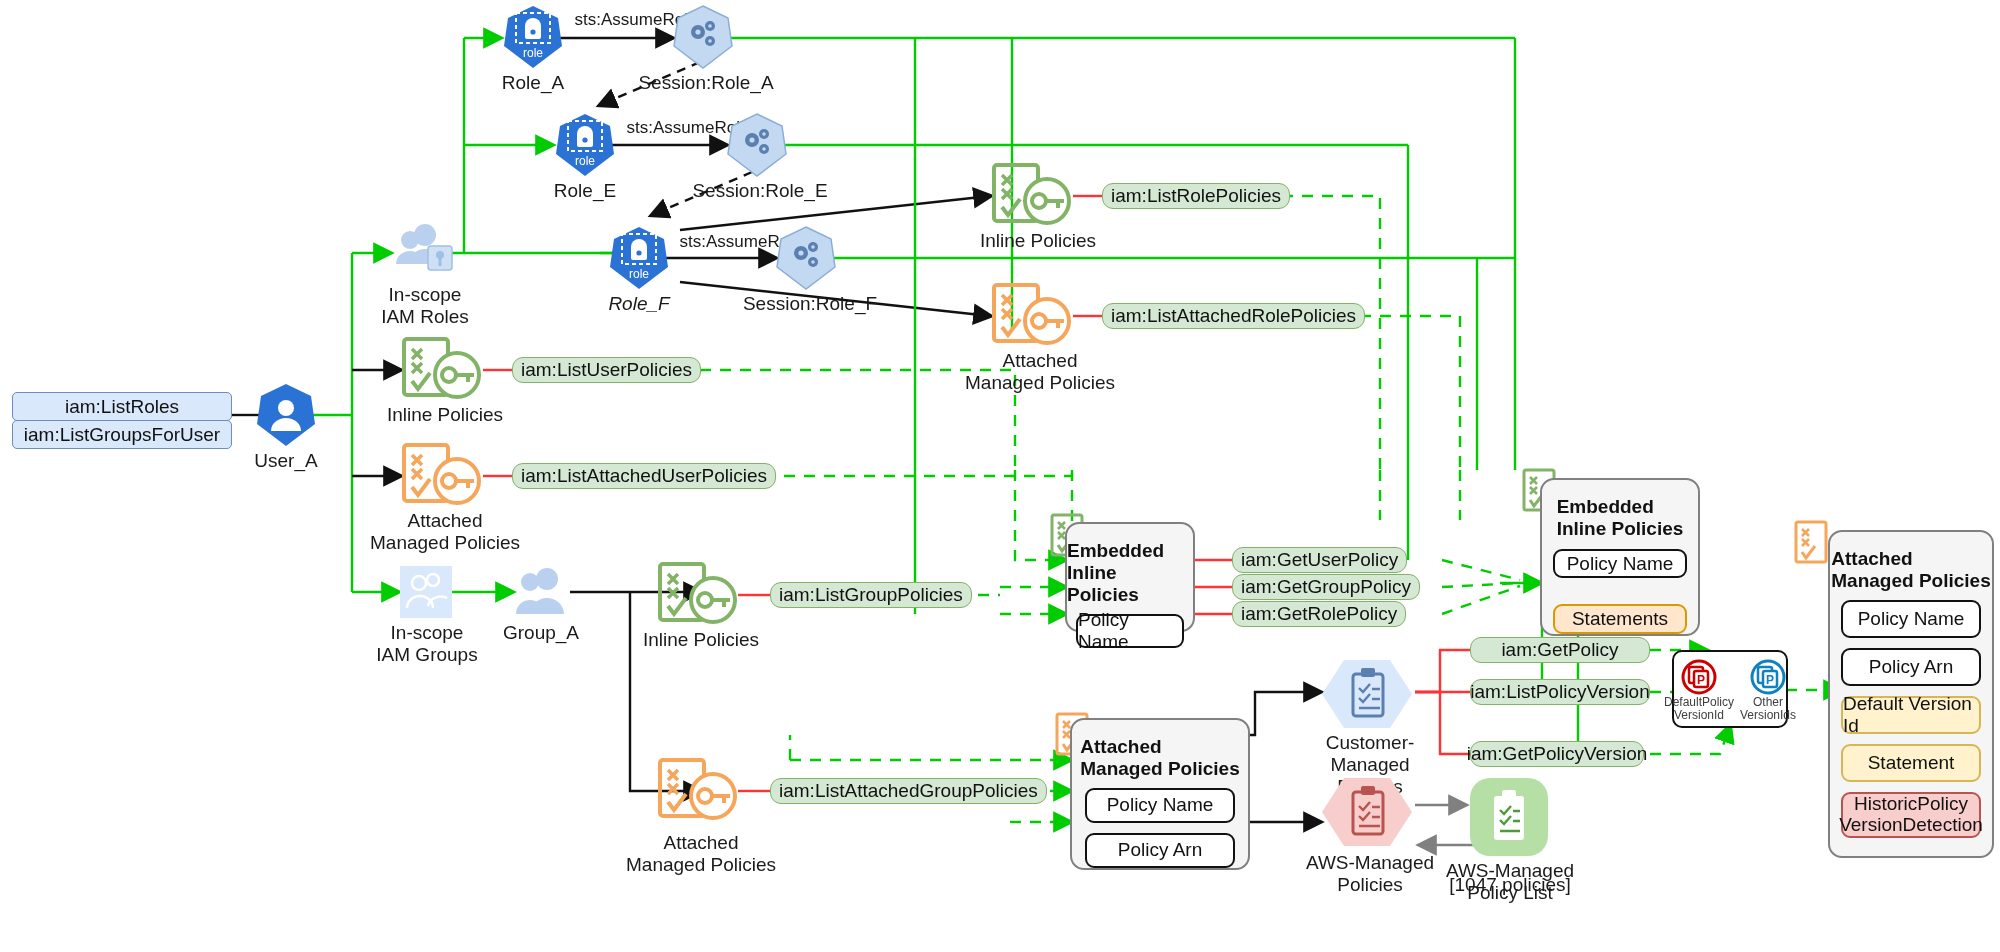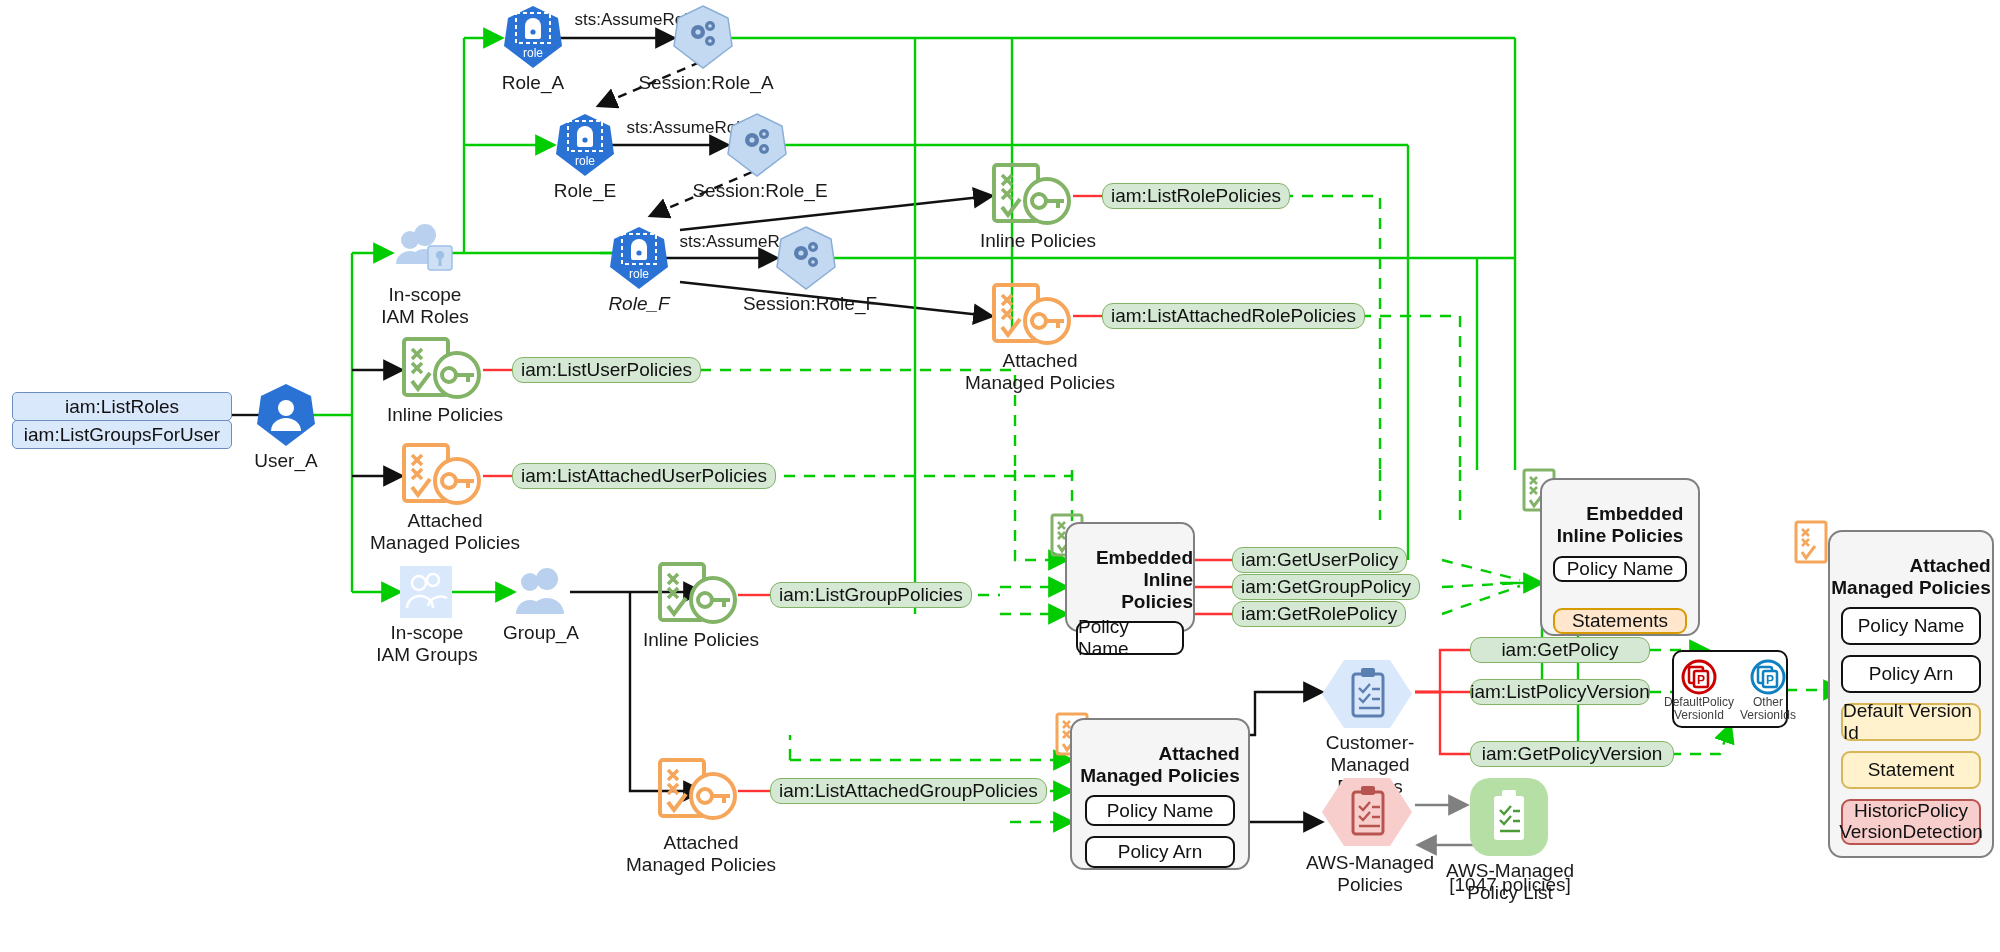--- a/index.html
+++ b/index.html
@@ -8,21 +8,21 @@
   #wires{position:absolute;left:0;top:0;width:2000px;height:952px;}
   .node{position:absolute;}
   .cap{position:absolute;text-align:center;font-size:19px;color:#1a1a1a;line-height:1.15;white-space:pre-line;}
   .api{position:absolute;background:#d5e8d4;border:1px solid #82b366;border-radius:11px;
        font-size:19px;color:#111;display:flex;align-items:center;justify-content:center;
        box-sizing:border-box;white-space:nowrap;padding:0 8px;height:26px;}
   .bluebox{position:absolute;background:#dae8fc;border:1px solid #6c8ebf;border-radius:5px;
        font-size:19px;color:#111;display:flex;align-items:center;justify-content:center;box-sizing:border-box;}
   .card{position:absolute;background:#f5f5f5;border:2px solid #808080;border-radius:14px;
         box-sizing:border-box;display:flex;flex-direction:column;align-items:center;}
-  .card .ttl{font-weight:bold;font-size:19px;color:#111;text-align:right;line-height:1.15;white-space:pre-line;margin-top:23px;}
+  .card .ttl{font-weight:bold;font-size:19px;color:#111;text-align:left;line-height:1.15;white-space:pre-line;margin-top:16px;}
   .slot{border:2px solid #111;border-radius:9px;background:#fff;font-size:19px;color:#111;
         display:flex;align-items:center;justify-content:center;box-sizing:border-box;}
   .slot.orange{background:#ffe6cc;border-color:#d79b00;}
   .slot.yellow{background:#fff2cc;border-color:#d6b656;}
   .slot.red{background:#f8cecc;border-color:#b85450;line-height:1.1;text-align:center;}
   .vbox{position:absolute;border:2px solid #111;border-radius:10px;background:#fff;box-sizing:border-box;
         display:flex;align-items:center;justify-content:center;gap:6px;}
   .vlbl{font-size:12px;color:#404040;text-align:center;line-height:1.05;}
   svg{overflow:visible;}
 </style>
@@ -380,21 +380,21 @@
     <rect x="32" y="12" width="14" height="9" rx="2" fill="#fff"></rect>
     <path d="M30,32 l4,4 l7,-8 M30,42 l4,4 l7,-8" stroke="#4d9b38" stroke-width="2.4" fill="none"></path>
     <path d="M43,33 L50,33 M43,43 L50,43 M30,53 L50,53" stroke="#4d9b38" stroke-width="2.4"></path>
   </svg>
   <div class="cap" style="left:1430px;top:860px;width:160px;">AWS-Managed
 Policy List</div>
   <div class="cap" style="left:1430px;top:874px;width:160px;font-weight:normal;">[1047 policies]</div>
 
   <div class="api" style="left:1470px;top:637px;width:180px;">iam:GetPolicy</div>
   <div class="api" style="left:1470px;top:679px;width:180px;">iam:ListPolicyVersion</div>
-  <div class="api" style="left:1470px;top:741px;width:204px;">iam:GetPolicyVersion</div>
+  <div class="api" style="left:1470px;top:741px;width:174px;">iam:GetPolicyVersion</div>
 
   <div class="vbox" style="left:1672px;top:650px;width:116px;height:78px;padding:4px 2px 2px;">
     <div style="display:flex;flex-direction:column;align-items:center;">
       <svg width="38" height="38">
         <circle cx="19" cy="19" r="16" fill="none" stroke="#cc0000" stroke-width="3"></circle>
         <rect x="9" y="9" width="14" height="16" rx="2" fill="none" stroke="#cc0000" stroke-width="2.5"></rect>
         <rect x="14" y="13" width="14" height="16" rx="2" fill="#fff" stroke="#cc0000" stroke-width="2.5"></rect>
         <text x="21" y="26" text-anchor="middle" font-size="12" font-weight="bold" fill="#cc0000" font-family="Liberation Sans, sans-serif">P</text>
       </svg>
       <div class="vlbl">DefaultPolicy

